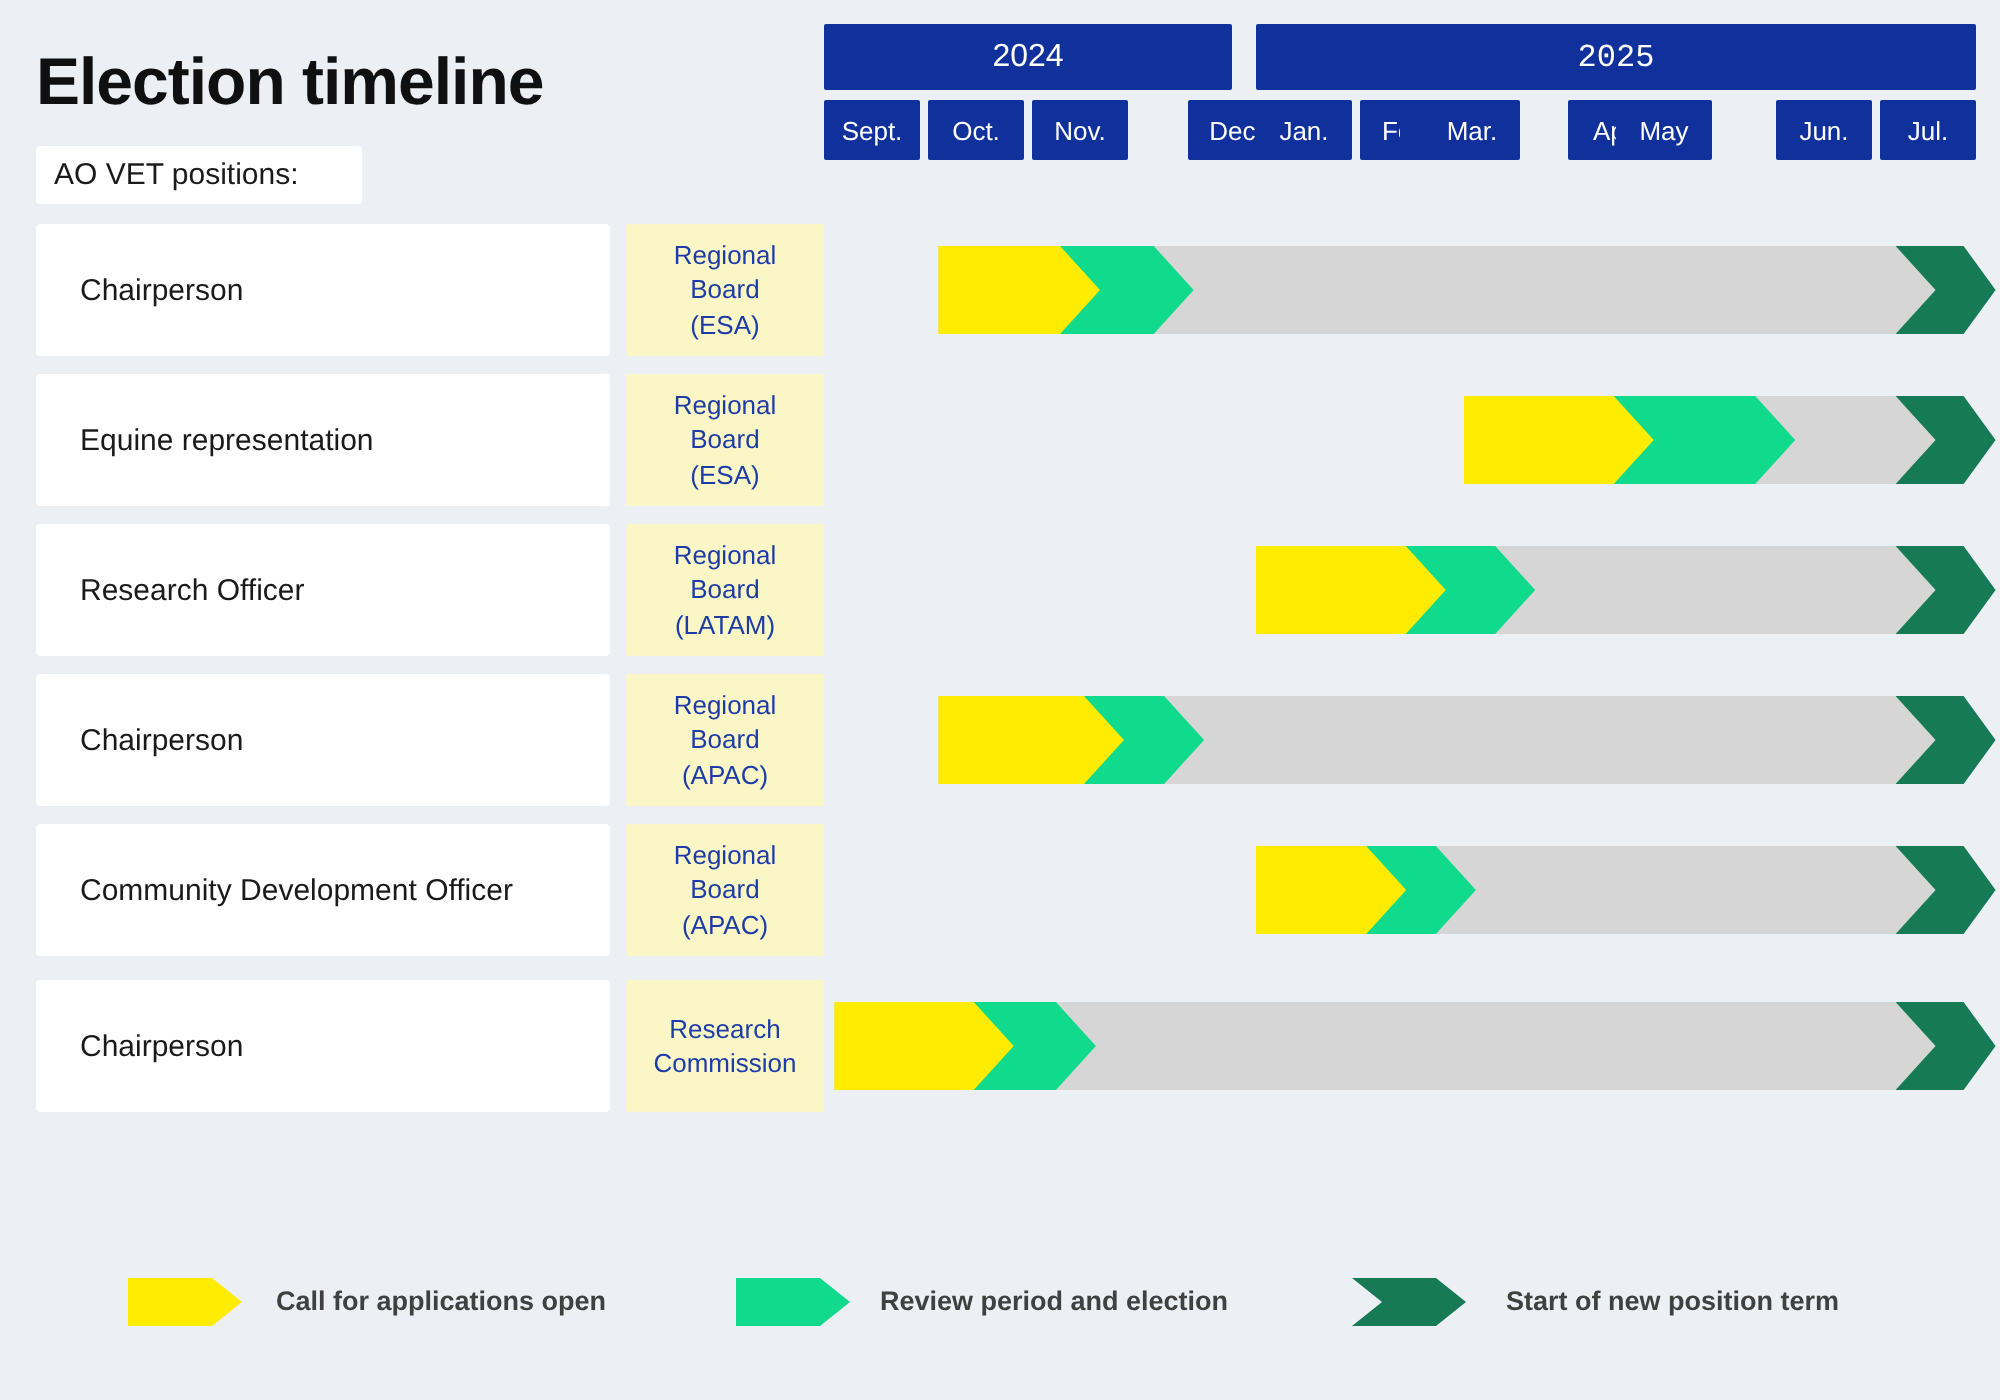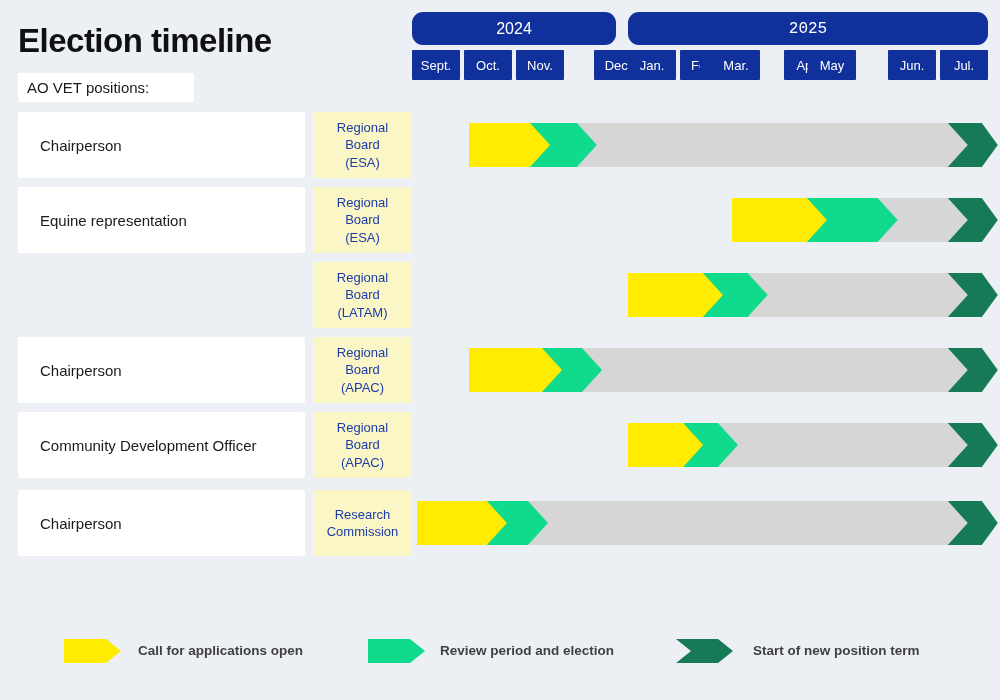--- a/index.html
+++ b/index.html
@@ -12,30 +12,30 @@
     width:1000px;height:700px;
     background:var(--bg,#ecf0f5);
     overflow:hidden;
   }
   .page-title{
     position:absolute;left:18px;top:22px;
     font-size:33px;font-weight:700;color:#101010;
     letter-spacing:-0.5px;margin:0;
   }
   .positions-label{
-    position:absolute;left:18px;top:73px;width:176px;height:29px;
+    position:absolute;left:18px;top:73px;width:163px;height:29px;
     background:#ffffff;border-radius:2px;
     font-size:15px;color:#1a1a1a;
     display:flex;align-items:center;padding-left:9px;box-sizing:border-box;
   }
   .year-box{
     position:absolute;top:12px;height:33px;
     background:var(--navy);color:#fff;
     display:flex;align-items:center;justify-content:center;
-    font-size:16px;border-radius:11px;
+    font-size:16px;border-radius:1px;
   }
   .month-cell{
     position:absolute;top:50px;height:30px;width:48px;
     background:var(--navy);color:#fff;
     display:flex;align-items:center;justify-content:center;
     font-size:13px;border-radius:1px;
   }
   .row{position:absolute;left:0;width:1000px;height:66px;}
   .name-box{
     position:absolute;left:18px;top:0;width:287px;height:66px;
@@ -113,20 +113,21 @@
         <div class="name-box">Equine representation</div>
         <div class="board-badge">Regional
 Board
 (ESA)</div>
         <div class="seg seg-term" style="left: 947.8px; width: 50px;"></div>
         <div class="seg seg-track" style="left: 732px; width: 235.8px;"></div>
         <div class="seg seg-review" style="left: 806.88px; width: 90.72px;"></div>
         <div class="seg seg-call" style="left: 732px; width: 94.88px;"></div>
       </div>
       <div class="row" style="top: 262px;">
+        <div class="name-box">Research Officer</div>
         <div class="board-badge">Regional
 Board
 (LATAM)</div>
         <div class="seg seg-term" style="left: 947.8px; width: 50px;"></div>
         <div class="seg seg-track" style="left: 628px; width: 339.8px;"></div>
         <div class="seg seg-review" style="left: 702.88px; width: 64.72px;"></div>
         <div class="seg seg-call" style="left: 628px; width: 94.88px;"></div>
       </div>
       <div class="row" style="top: 337px;">
         <div class="name-box">Chairperson</div>

